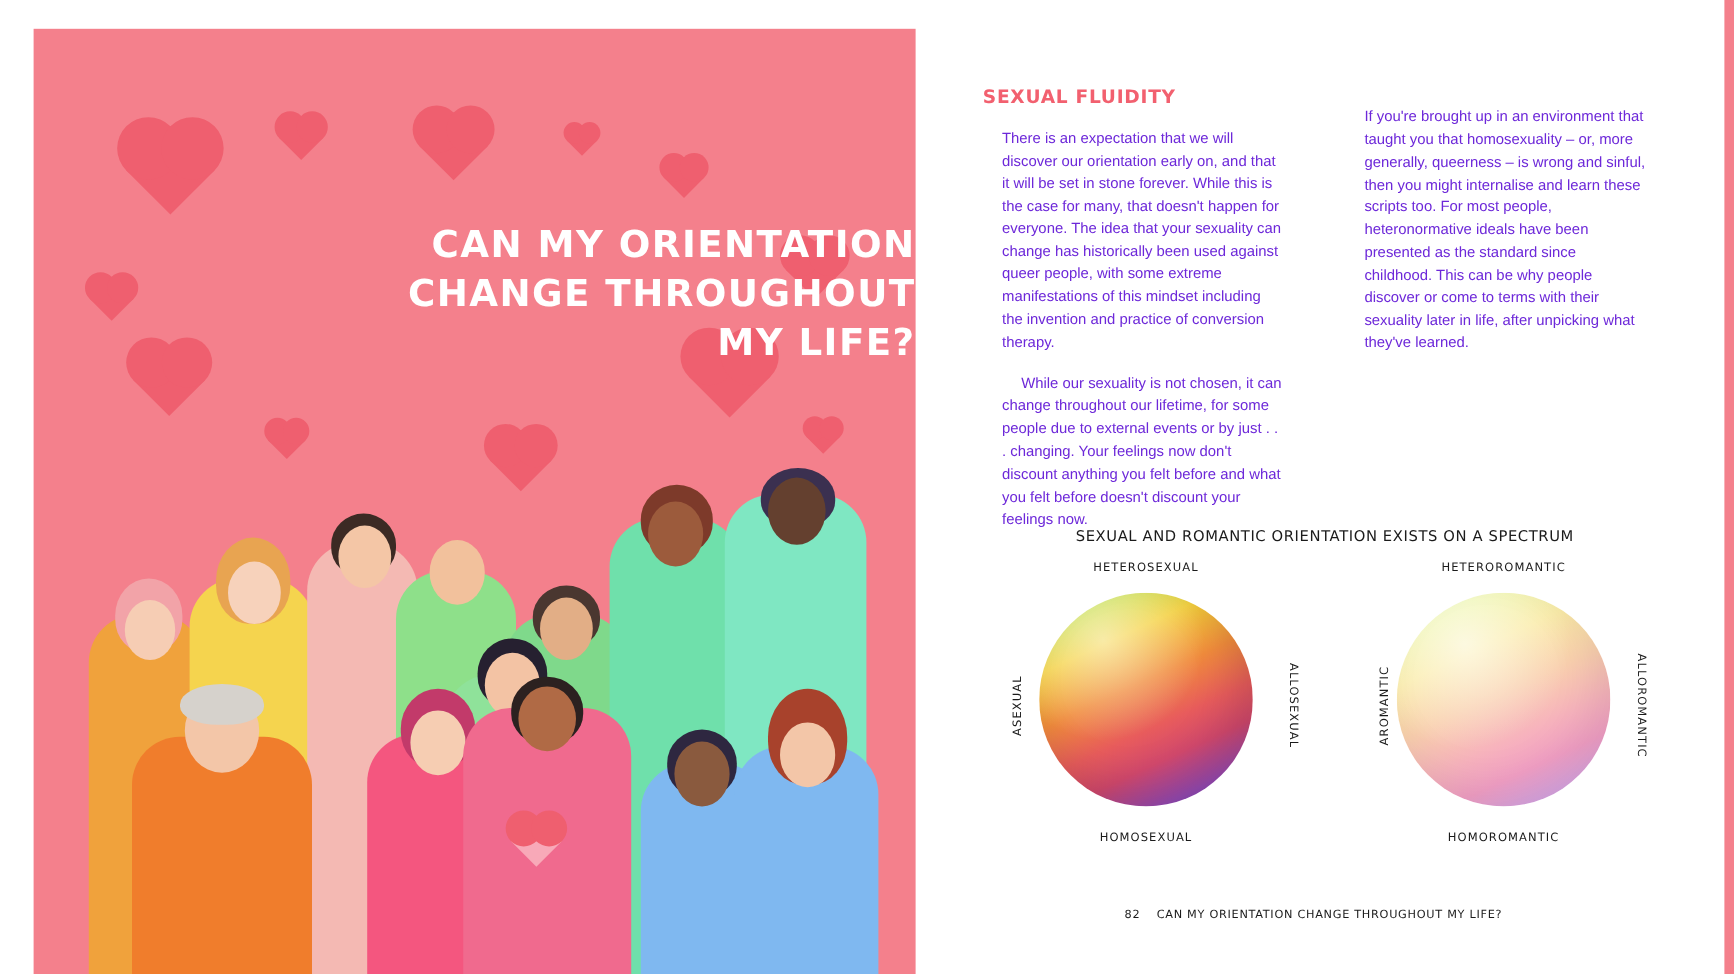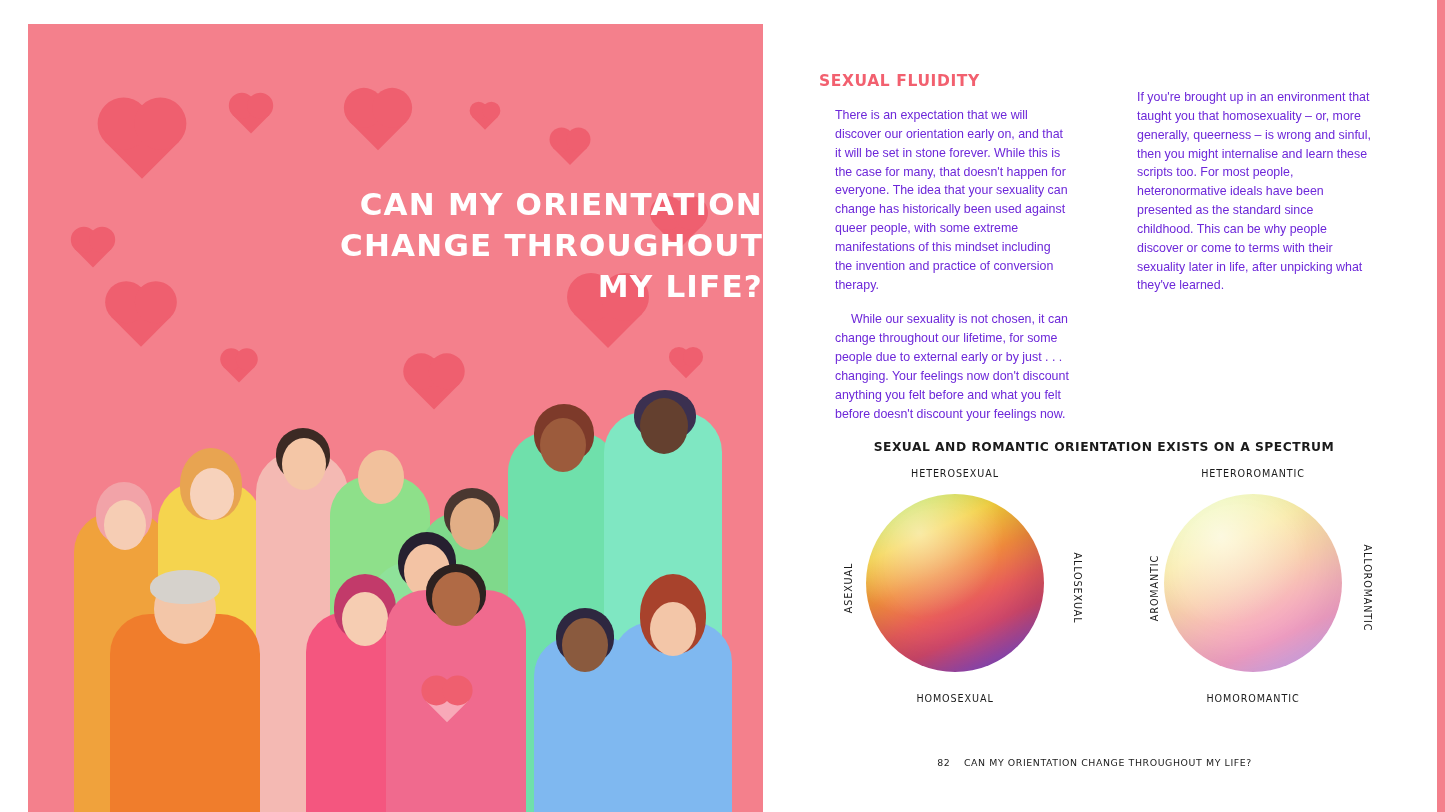--- a/index.html
+++ b/index.html
@@ -145,21 +145,21 @@
 
   .figure {
     position: absolute;
     left: 47px;
     top: 440px;
     width: 570px;
   }
   .figure-title {
     text-align: center;
     font-family: "DejaVu Sans", sans-serif;
-    font-weight: bold;
+    font-weight: normal;
     font-size: 12.3px;
     letter-spacing: 0.5px;
     color: #1b1b1b;
     text-transform: uppercase;
     margin-bottom: 14px;
   }
   .spectra {
     display: flex;
     justify-content: space-between;
     gap: 26px;
@@ -325,21 +325,21 @@
 
   <div class="edge-strip"></div>
 
   <div class="right-page">
 
     <div class="columns">
 
       <div class="col">
         <h2 class="section-head">SEXUAL FLUIDITY</h2>
         <p class="body-text">There is an expectation that we will discover our orientation early on, and that it will be set in stone forever. While this is the case for many, that doesn't happen for everyone. The idea that your sexuality can change has historically been used against queer people, with some extreme manifestations of this mindset including the invention and practice of conversion therapy.</p>
-        <p class="body-text">While our sexuality is not chosen, it can change throughout our lifetime, for some people due to external early or by just . . . changing. Your feelings now don't discount anything you felt before and what you felt before doesn't discount your feelings now.</p>
+        <p class="body-text">While our sexuality is not chosen, it can change throughout our lifetime, for some people due to external events or by just . . . changing. Your feelings now don't discount anything you felt before and what you felt before doesn't discount your feelings now.</p>
       </div>
 
       <div class="col">
         <p class="body-text">If you're brought up in an environment that taught you that homosexuality – or, more generally, queerness – is wrong and sinful, then you might internalise and learn these scripts too. For most people, heteronormative ideals have been presented as the standard since childhood. This can be why people discover or come to terms with their sexuality later in life, after unpicking what they've learned.</p>
       </div>
     </div>
 
     <div class="figure">
       <div class="figure-title">SEXUAL AND ROMANTIC ORIENTATION EXISTS ON A SPECTRUM</div>
 

